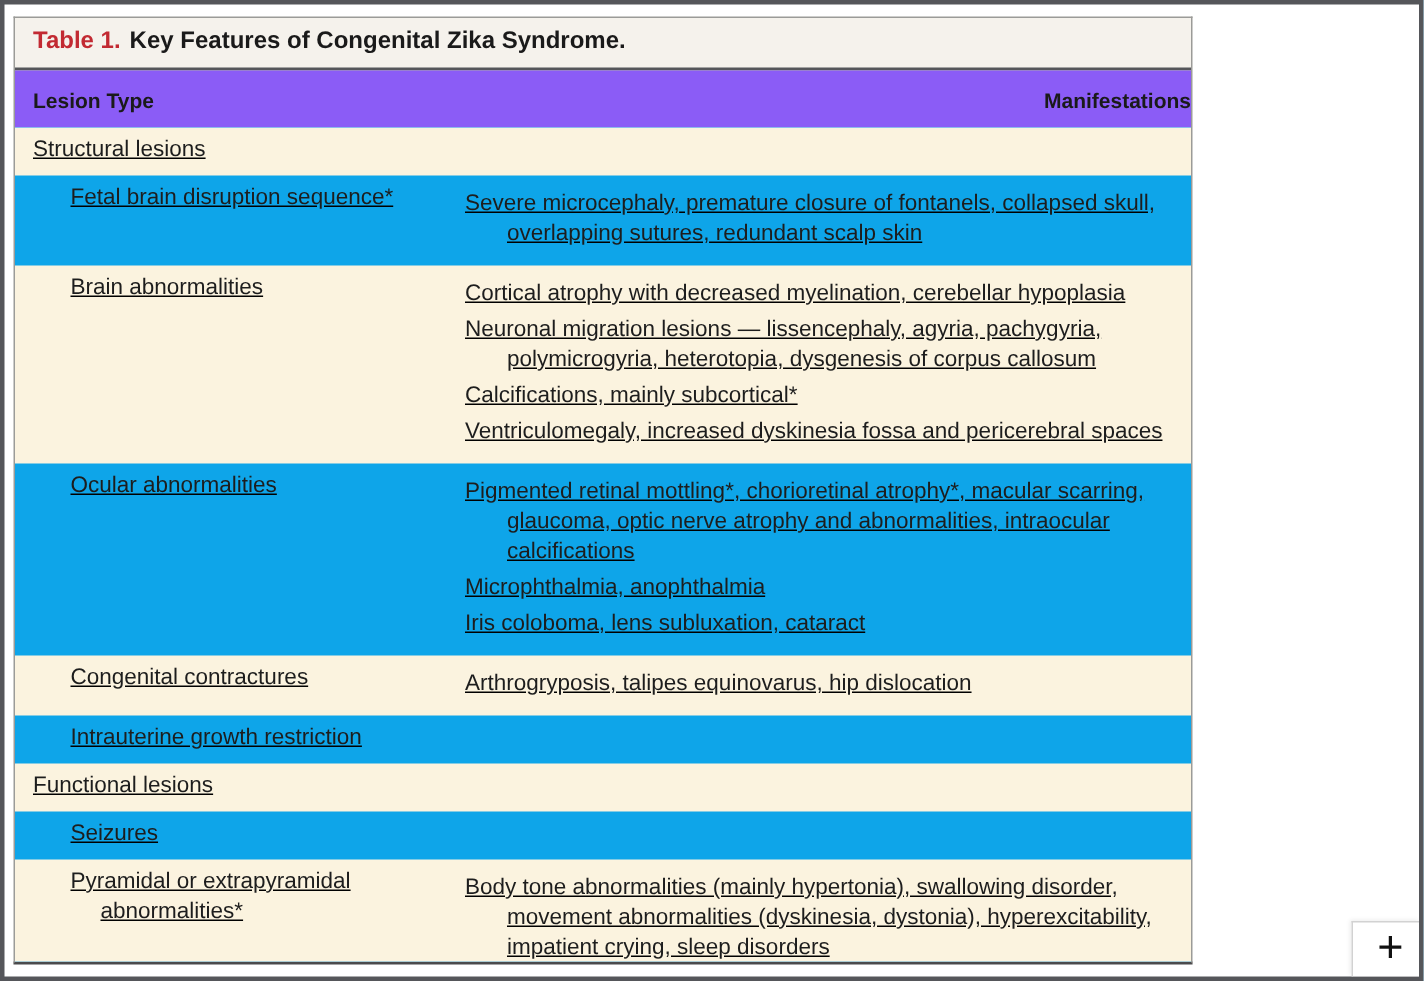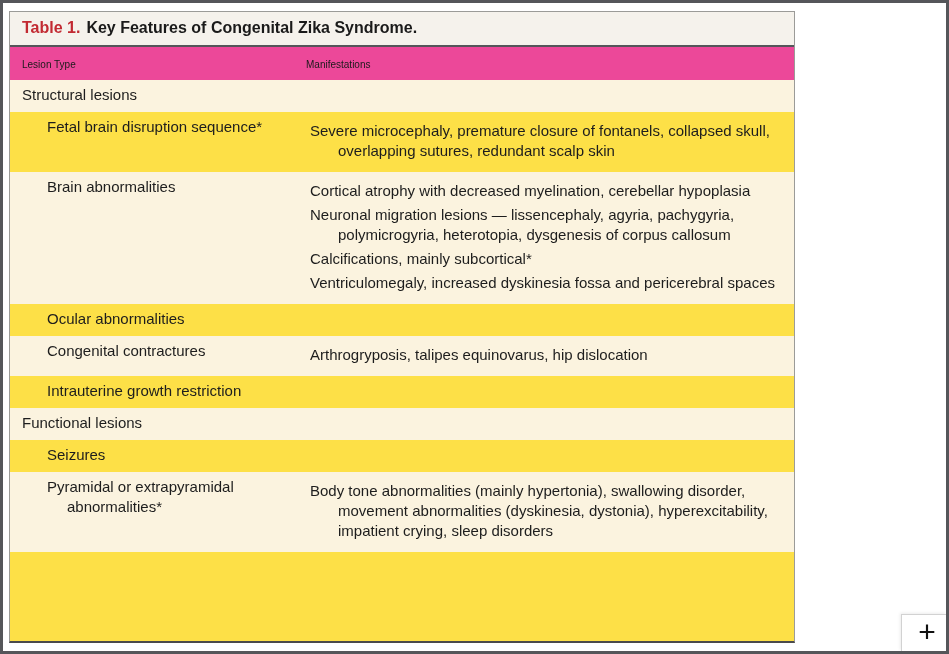--- a/index.html
+++ b/index.html
@@ -30,30 +30,30 @@
     border-bottom: 2px solid #55565a;
     padding: 7px 12px 8px 12px;
     font-size: 16px;
     font-weight: bold;
     color: #1a1a1a;
     flex: 0 0 auto;
   }
   .title-label { color: var(--accent, #c22a32); margin-right: 6px; }
   .header-row {
     display: flex;
-    background: #ec4899;
+    background: #8b5cf6;
     padding: 12px 0 10px 0;
-    font-size: 10px;
-    font-weight: normal;
+    font-size: 14px;
+    font-weight: bold;
     color: #1a1a1a;
     flex: 0 0 auto;
   }
   .header-left { width: 296px; padding-left: 12px; }
-  .header-right { flex: 1; text-align: left; }
-  .rows { flex: 1 1 auto; overflow: hidden; background: #fde047; }
+  .header-right { flex: 1; text-align: right; }
+  .rows { flex: 1 1 auto; overflow: hidden; background: #0ea5e9; text-decoration: underline; }
   .row {
     display: flex;
     font-size: 15px;
     line-height: 20px;
     color: #1d1d1d;
     padding: 5px 0 7px 0;
   }
   .row.stripe { background: var(--cream, #fbf3df); }
   .cell-left { width: 296px; flex: 0 0 296px; padding-right: 14px; }
   .row.section .cell-left { width: 100%; flex: 1; padding-left: 12px; }
@@ -110,20 +110,25 @@
     <div class="cell-right">
             <p class="mani">Cortical atrophy with decreased myelination, cerebellar hypoplasia</p>
             <p class="mani">Neuronal migration lesions — lissencephaly, agyria, pachygyria, polymicrogyria, heterotopia, dysgenesis of corpus callosum</p>
             <p class="mani">Calcifications, mainly subcortical*</p>
             <p class="mani">Ventriculomegaly, increased dyskinesia fossa and pericerebral spaces</p>
           </div>
   </div>
 
   <div class="row item">
     <div class="cell-left">Ocular abnormalities</div>
+    <div class="cell-right">
+            <p class="mani">Pigmented retinal mottling*, chorioretinal atrophy*, macular scarring, glaucoma, optic nerve atrophy and abnormalities, intraocular calcifications</p>
+            <p class="mani">Microphthalmia, anophthalmia</p>
+            <p class="mani">Iris coloboma, lens subluxation, cataract</p>
+          </div>
   </div>
 
   <div class="row item stripe">
     <div class="cell-left">Congenital contractures</div>
     <div class="cell-right">
             <p class="mani">Arthrogryposis, talipes equinovarus, hip dislocation</p>
           </div>
   </div>
 
   <div class="row item">

